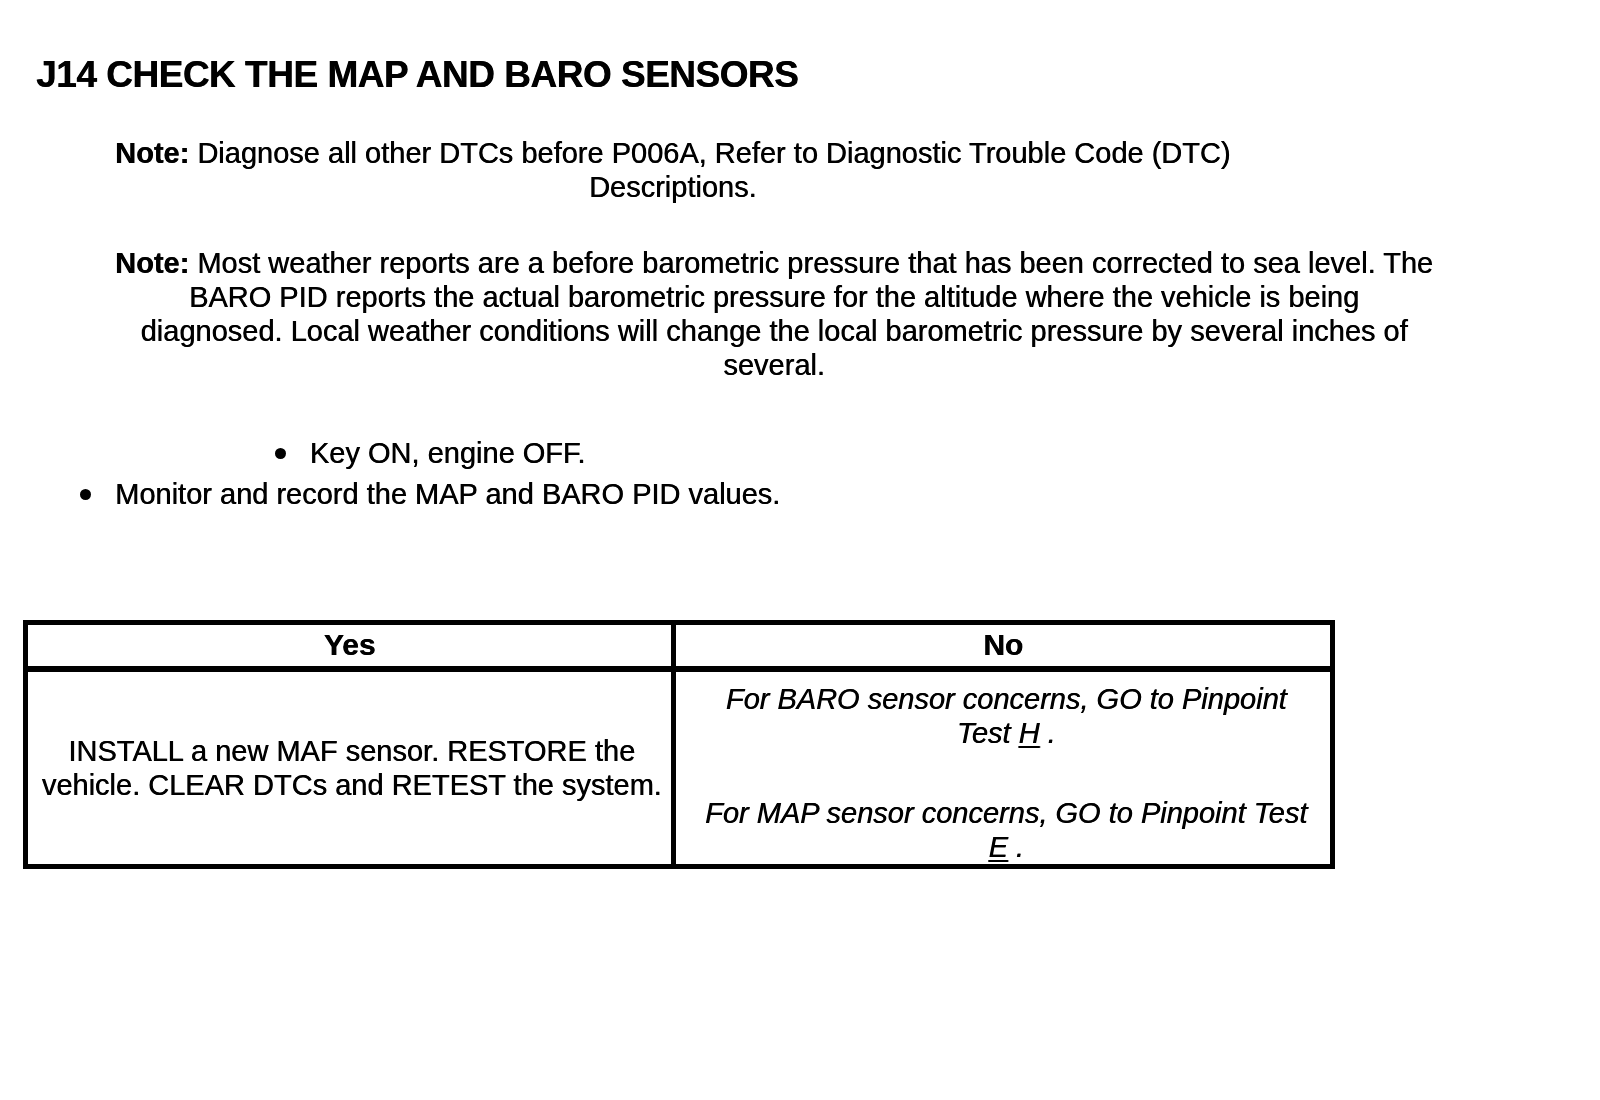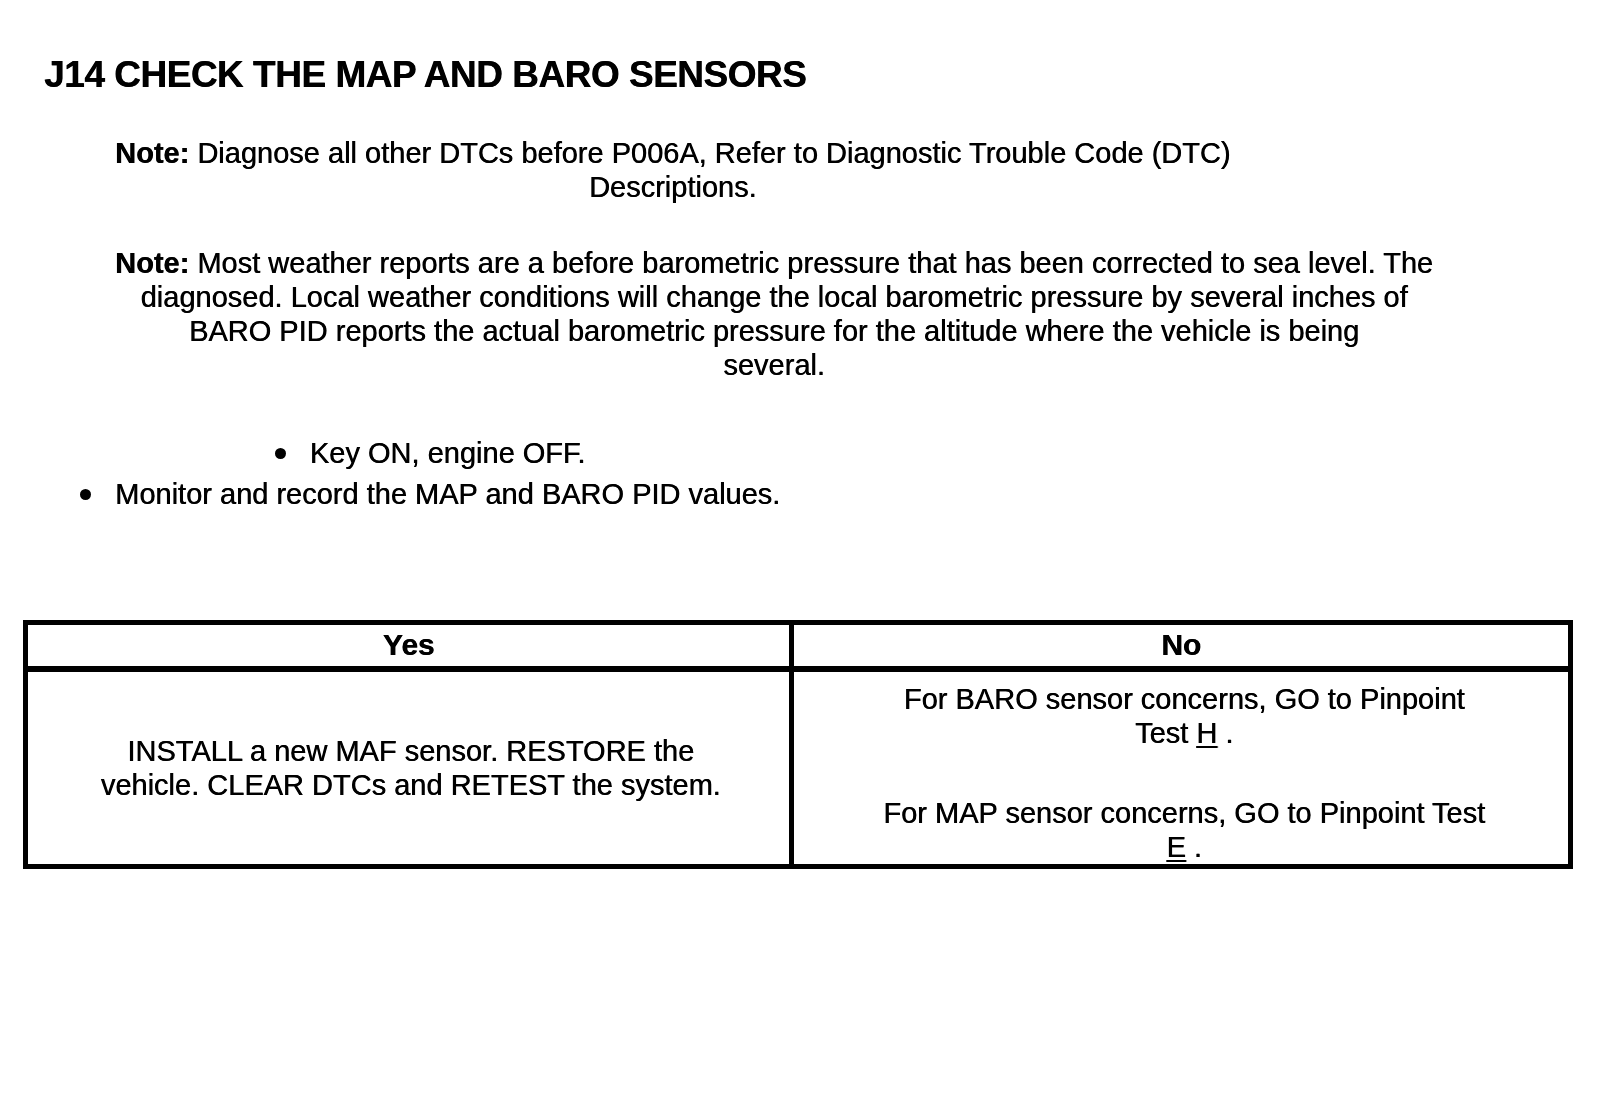--- a/index.html
+++ b/index.html
@@ -9,21 +9,21 @@
     width: 1600px;
     height: 1100px;
     background: #ffffff;
     color: #000000;
     font-family: "Liberation Sans", "DejaVu Sans", sans-serif;
     text-shadow: 0.5px 0 0 currentColor; 
     overflow: hidden;
   }
   .title {
     position: absolute;
-    left: 44px;
+    left: 36px;
     top: 54px;
     margin: 0;
     font-size: 37px;
     font-weight: 700;
     letter-spacing: -0.5px;
     white-space: nowrap;
   }
   .note {
     position: absolute;
     left: 115px;
@@ -66,21 +66,21 @@
     top: 572px;
     margin: 0;
     font-size: 29px;
     font-weight: 700;
     white-space: nowrap;
   }
   .decision-table {
     position: absolute;
     left: 23px;
     top: 620px;
-    width: 1550px;
+    width: 1312px;
     border-collapse: collapse;
     border: 5px solid #000;
     table-layout: fixed;
   }
   .decision-table th,
   .decision-table td {
     border: 5px solid #000;
     font-weight: normal;
   }
   .decision-table th {
@@ -98,20 +98,21 @@
     font-size: 29px;
     line-height: 34px;
   }
   .yes-cell {
     vertical-align: middle;
     padding: 0 4px 0 8px;
   }
   .no-cell {
     vertical-align: top;
     padding: 10px 4px 0 10px;
+    font-style: italic;
   }
   .cellpara { margin: 0; }
   .para2 { margin-top: 46px; }
   .pp-link {
     color: #000;
     text-decoration: underline;
     text-underline-offset: 3px;
     text-decoration-thickness: 2px;
   }
 </style>
@@ -122,22 +123,22 @@
 
   <h1 class="title">J14 CHECK THE MAP AND BARO SENSORS</h1>
 
   <p class="note note-1">
     <span class="line"><span class="b">Note:</span> <span>Diagnose all other DTCs before P006A, Refer to Diagnostic Trouble Code (DTC)</span></span>
     <span class="line">Descriptions.</span>
   </p>
 
   <p class="note note-2">
     <span class="line"><span class="b">Note:</span> <span>Most weather reports are a before barometric pressure that has been corrected to sea level. The</span></span>
+    <span class="line">BARO PID reports the actual barometric pressure for the altitude where the vehicle is being</span>
     <span class="line">diagnosed. Local weather conditions will change the local barometric pressure by several inches of</span>
-    <span class="line">BARO PID reports the actual barometric pressure for the altitude where the vehicle is being</span>
     <span class="line">several.</span>
   </p>
 
   <ul class="steps">
     <li class="step">
       <span class="dot"></span>
       <span>Key ON, engine OFF.</span>
     </li>
     <li class="step">
       <span class="dot"></span>

